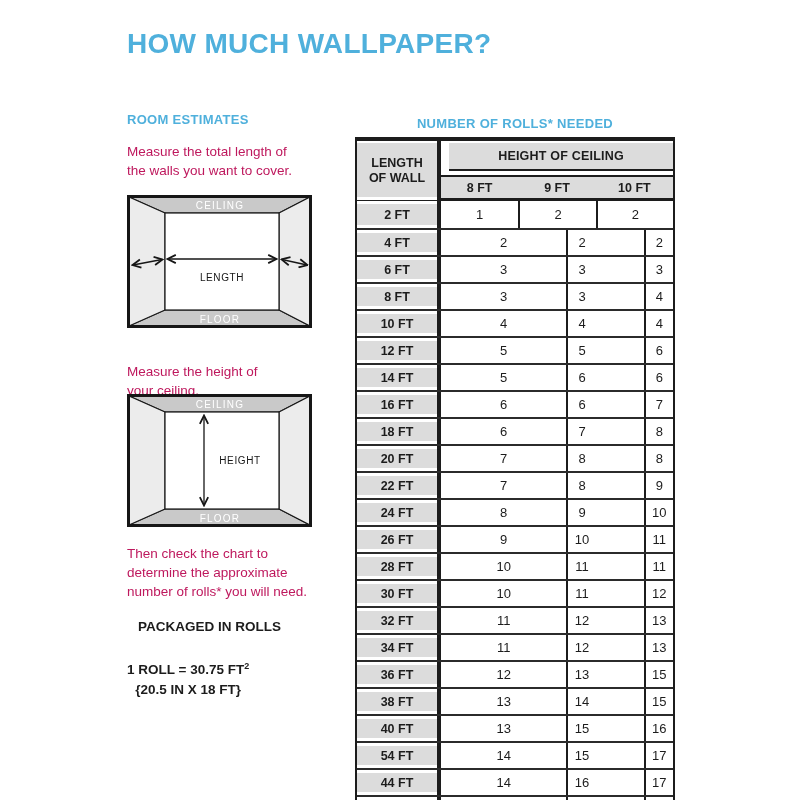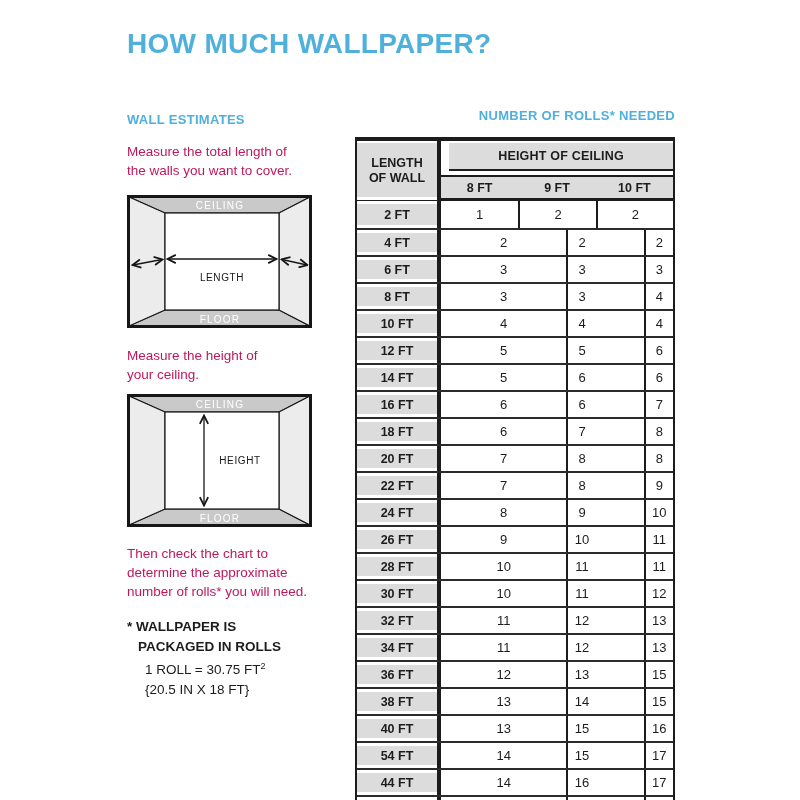--- a/index.html
+++ b/index.html
@@ -13,30 +13,30 @@
 
   
   .page-title{
     left:127px;top:28px;
     font-size:28px;font-weight:bold;letter-spacing:.3px;color:var(--accent);
   }
   .section-head{
     font-size:13px;font-weight:bold;letter-spacing:.3px;color:var(--accent);
   }
   .left-head{left:127px;top:112px;}
-  .table-head{left:355px;top:108px;width:320px;text-align:right;}
+  .table-head{left:355px;top:116px;width:320px;text-align:center;}
 
   
   .body-text{font-size:13.5px;line-height:19px;color:#be185d;}
   .step1{left:127px;top:142px;width:230px;}
-  .step2{left:127px;top:346px;width:230px;}
+  .step2{left:127px;top:362px;width:230px;}
   .step3{left:127px;top:544px;width:240px;}
   .footnote{left:127px;top:617px;font-size:13.5px;font-weight:bold;line-height:20px;}
   .footnote .indent{padding-left:11px;}
-  .rollinfo{left:145px;top:660px;font-size:13.5px;font-weight:normal;line-height:20px;}
+  .rollinfo{left:127px;top:660px;font-size:13.5px;font-weight:bold;line-height:20px;text-align:center;}
   sup{font-size:9px;vertical-align:super;line-height:0;}
 
   
   .diagram1{left:127px;top:195px;}
   .diagram2{left:127px;top:394px;}
   .diagram text{font-family:"Liberation Sans","DejaVu Sans",sans-serif;}
 
   
   .rolls-table{
     left:355px;top:137px;width:320px;box-sizing:border-box;
@@ -80,21 +80,21 @@
     display:flex;align-items:center;justify-content:center;
     font-size:13px;box-sizing:border-box;
   }
   .cell-val + .cell-val{border-left:2px solid var(--line);}
 </style>
 </head>
 <body style="--accent: #4FB0DC; --line: #1c1c1c; --rowline: #2b2b2b; --cellgray: #dcdcdc;">
 
 <div class="abs page-title">HOW MUCH WALLPAPER?</div>
 
-<div class="abs section-head left-head">WALL ESTIMATES</div>
+<div class="abs section-head left-head">ROOM ESTIMATES</div>
 
 <div class="abs body-text pre step1">Measure the total length of
 the walls you want to cover.</div>
 
 <svg class="abs diagram diagram1" width="185" height="133" viewBox="0 0 185 133">
   <defs>
     <marker id="ah1" viewBox="0 0 10 10" refX="8.5" refY="5" markerWidth="8" markerHeight="8" orient="auto-start-reverse">
       <path d="M1,1 L9,5 L1,9" fill="none" stroke="#161616" stroke-width="1.7"></path>
     </marker>
   </defs>
@@ -131,21 +131,20 @@
   <text x="93" y="13.5" text-anchor="middle" font-size="10" letter-spacing="1.2" fill="#ffffff">CEILING</text>
   <text x="93" y="127.5" text-anchor="middle" font-size="10" letter-spacing="1.2" fill="#ffffff">FLOOR</text>
   <text x="113" y="70" text-anchor="middle" font-size="10" letter-spacing=".6" fill="#161616">HEIGHT</text>
 </svg>
 
 <div class="abs body-text pre step3">Then check the chart to
 determine the approximate
 number of rolls* you will need.</div>
 
 <div class="abs footnote">
-  <div>* WALLPAPER IS</div>
   <div class="indent">PACKAGED IN ROLLS</div>
 </div>
 
 <div class="abs rollinfo">
   <div><span>1 ROLL = 30.75 FT</span><sup>2</sup></div>
   <div>{20.5 IN X 18 FT}</div>
 </div>
 
 <div class="abs section-head table-head">NUMBER OF ROLLS* NEEDED</div>
 

